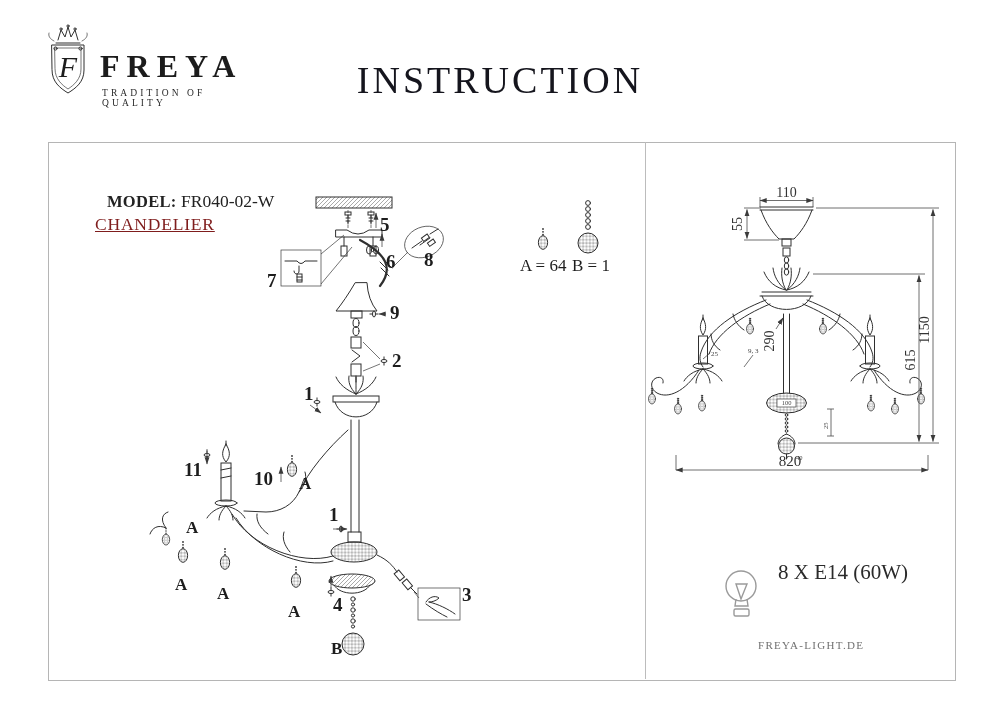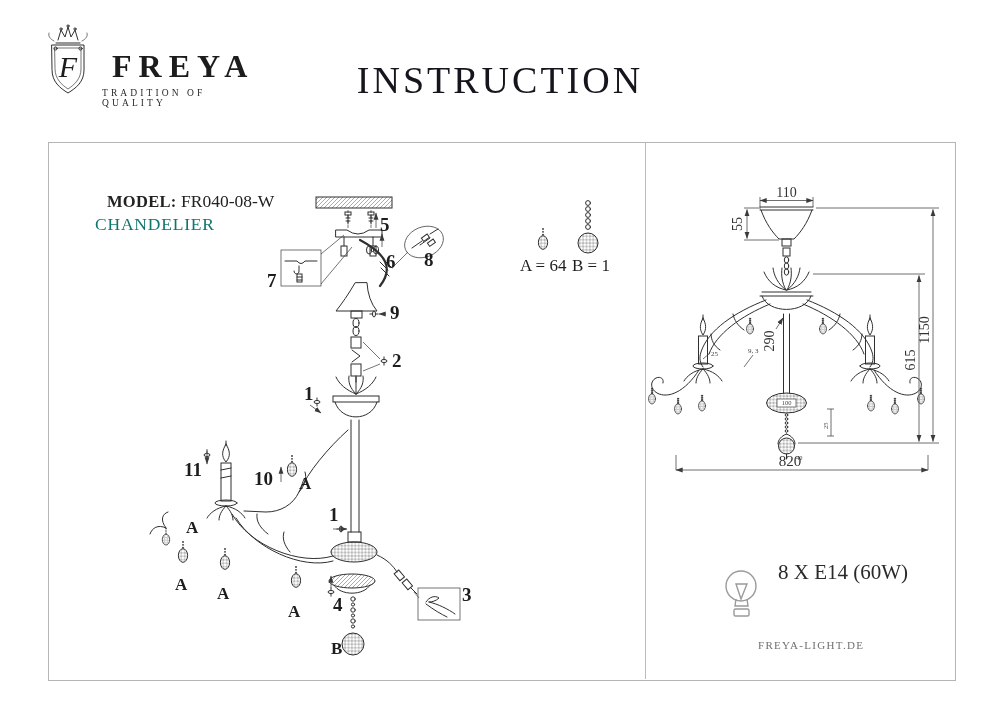--- a/index.html
+++ b/index.html
@@ -1,32 +1,32 @@
 <!DOCTYPE html>
 <html><head>
 <meta charset="utf-8">
 <style>
   html,body{margin:0;padding:0;background:#fff;}
   .page{position:relative;width:1000px;height:706px;background:#fff;overflow:hidden;
         font-family:"Liberation Serif",serif;color:#1d1d1d;}
   
   .logo{position:absolute;left:40px;top:22px;width:230px;height:78px;}
   .logo svg{position:absolute;left:0;top:0;}
-  .brand{position:absolute;left:72px;top:26px;font-size:32px;font-weight:bold;
+  .brand{position:absolute;left:60px;top:26px;font-size:32px;font-weight:bold;
          letter-spacing:7px;color:#1c1c1c;}
   .tagline{position:absolute;left:62px;top:66px;font-size:9.5px;letter-spacing:3.1px;color:#2a2a2a;}
   .title{position:absolute;left:0;top:58px;width:1000px;text-align:center;
          font-size:38px;letter-spacing:3px;color:#15151d;}
   
   .box{position:absolute;left:48px;top:142px;width:906px;height:537px;
        border:1px solid #b5b5b5;background:#fff;}
   .divider{position:absolute;left:645px;top:142px;width:1px;height:537px;background:#bcbcbc;}
   .model{position:absolute;left:95px;top:190px;font-size:17.5px;color:#222;line-height:23px;}
   .model b{font-size:16.5px;letter-spacing:0.3px;margin-left:12px;}
-  .model .type{color:#0f766e;letter-spacing:0.8px;}
+  .model .type{color:#7f1d1d;letter-spacing:0.8px;text-decoration:underline;}
   .diagram{position:absolute;left:48px;top:142px;}
   
   .spec{position:absolute;left:778px;top:560px;font-size:21px;color:#2a2a2a;}
   .site{position:absolute;left:758px;top:639px;font-size:11px;letter-spacing:1.3px;color:#707070;text-align:center;}
   
   svg text{font-family:"Liberation Serif",serif;fill:#1d1d1d;}
   .pn{font-size:19px;font-weight:bold;}
   .ab{font-size:17px;font-weight:bold;}
   .lgd{font-size:17px;}
   .dim{font-size:14px;fill:#333;}
@@ -68,21 +68,21 @@
     <div class="brand">FREYA</div>
     <div class="tagline">TRADITION OF QUALITY</div>
   </div>
 
   <div class="title">INSTRUCTION</div>
 
   <div class="box"></div>
   <div class="divider"></div>
 
   <div class="model">
-    <div><b>MODEL:</b><span> FR040-08-W</span></div>
+    <div><b>MODEL:</b><span> FR040-02-W</span></div>
     <div class="type">CHANDELIER</div>
   </div>
 
   <svg class="diagram" width="906" height="537" viewBox="48 142 906 537">
     <defs>
       <pattern id="hatch" width="4" height="4" patternUnits="userSpaceOnUse">
         <path d="M0,4 L4,0" stroke="#555" stroke-width="0.5" fill="none"></path>
       </pattern>
       <pattern id="crys" width="3.4" height="3.4" patternUnits="userSpaceOnUse">
         <circle cx="1.7" cy="1.7" r="0.95" fill="none" stroke="#555" stroke-width="0.45"></circle>

